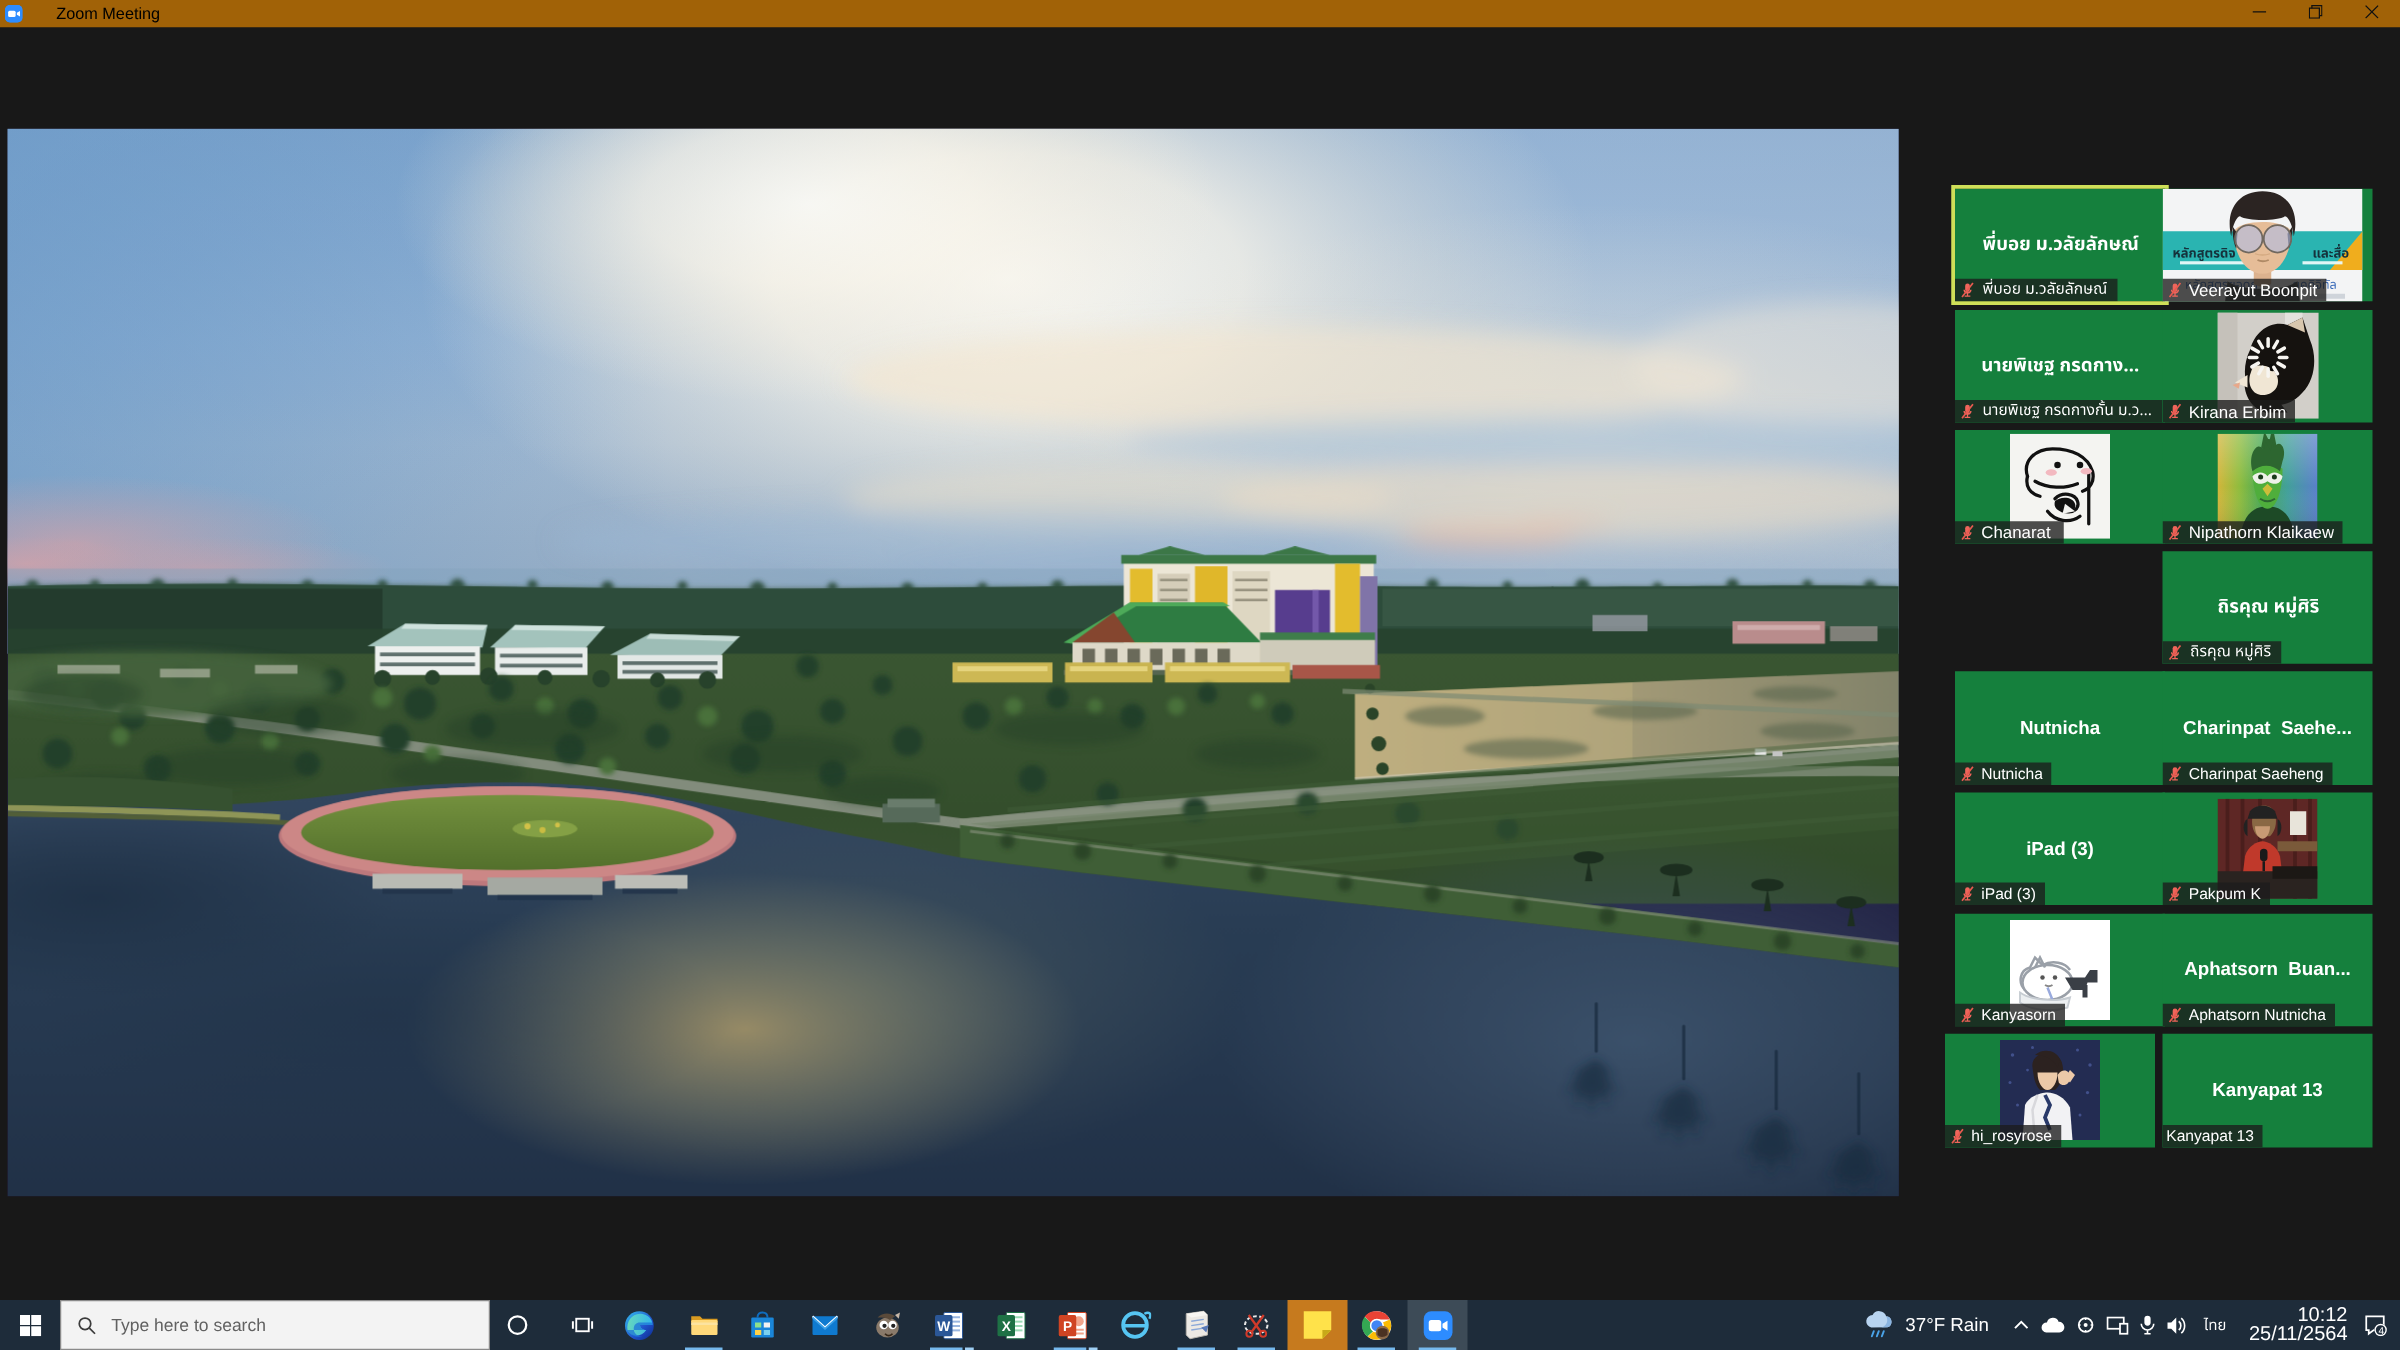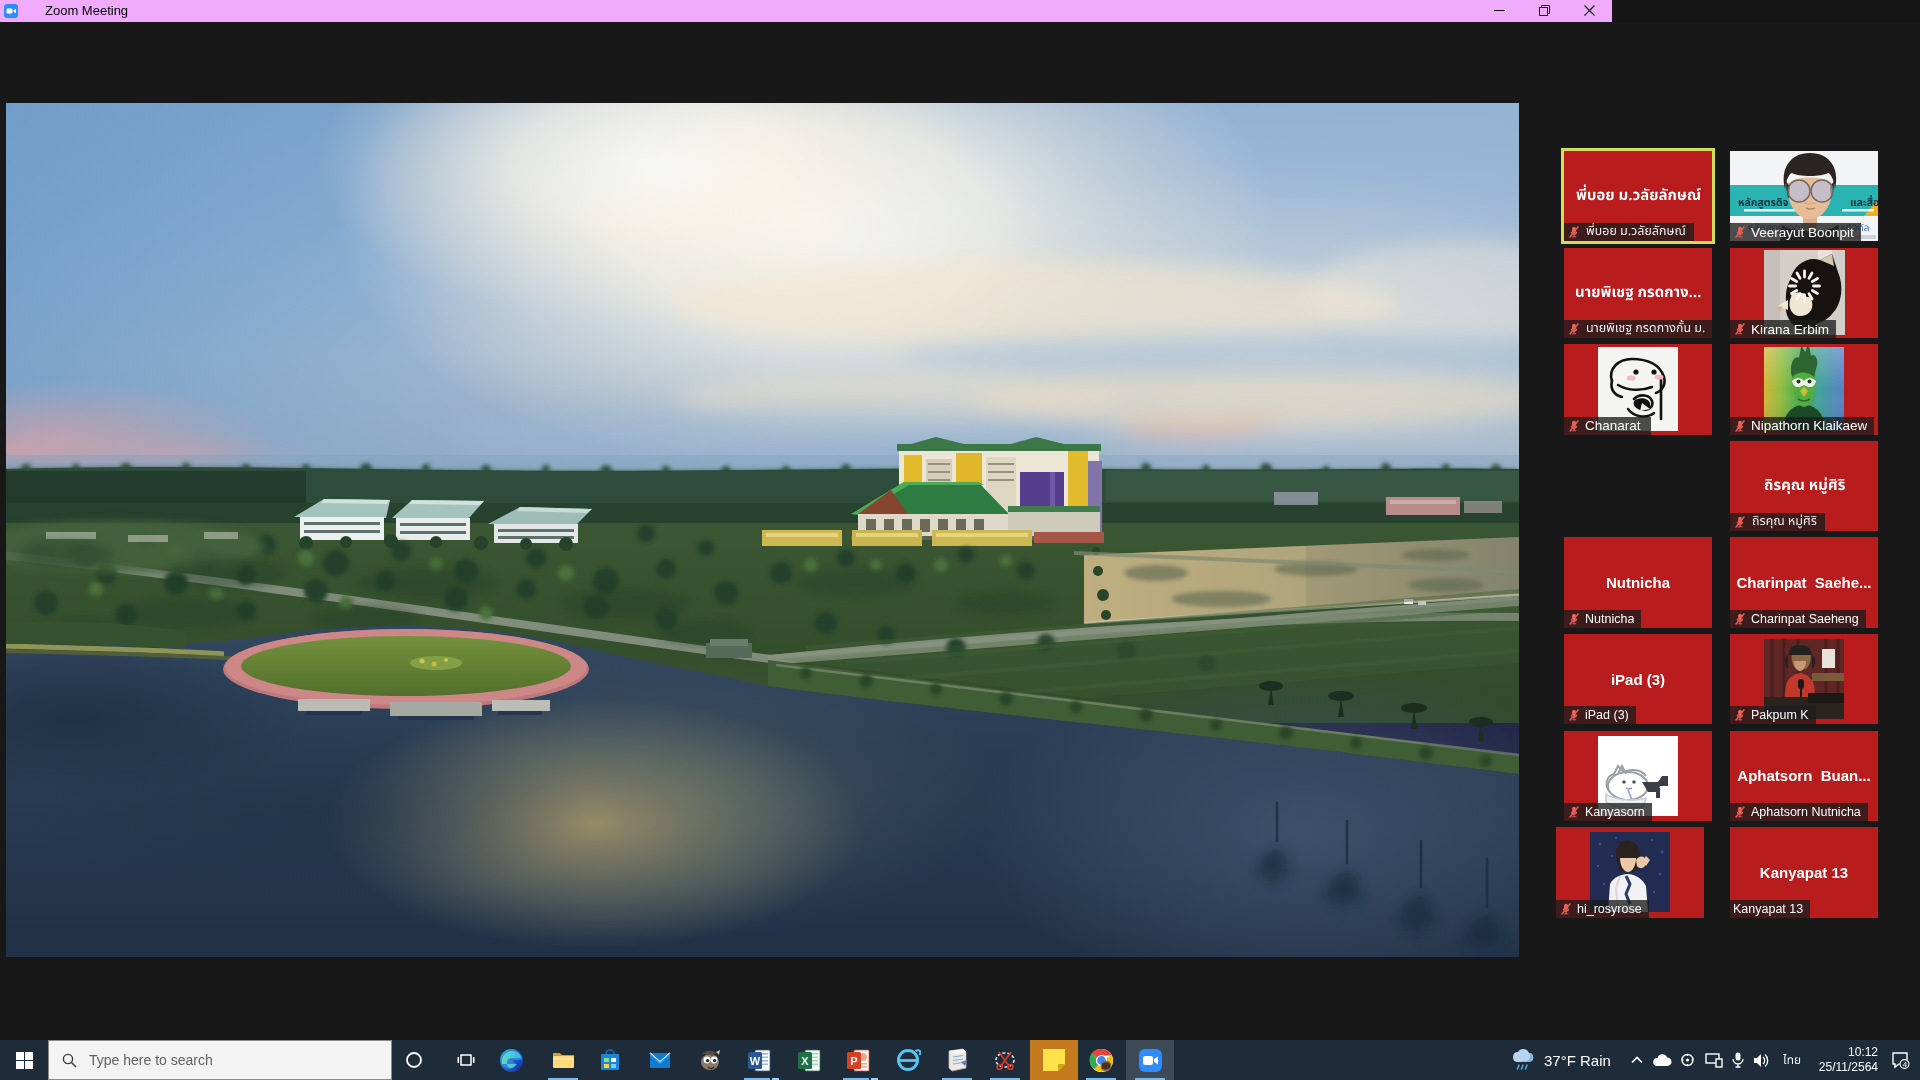--- a/index.html
+++ b/index.html
@@ -1,43 +1,43 @@
 <!DOCTYPE html>
 <html><head><meta charset="utf-8"><style>
 *{margin:0;padding:0;box-sizing:border-box}
 html,body{width:1920px;height:1080px;overflow:hidden;background:#161616;font-family:"Liberation Sans",sans-serif}
-#titlebar{position:absolute;left:0;top:0;width:1612px;height:22px;background:#f0abfc}
+#titlebar{position:absolute;left:0;top:0;width:1920px;height:22px;background:#a16207}
 #titlebar .t{position:absolute;left:45px;top:3px;font-size:13px;color:#000}
 #zicon{position:absolute;left:4px;top:4px;width:14px;height:14px;border-radius:4px;background:#2d8cff}
 #winbtn{position:absolute;right:0;top:0;height:22px;display:flex;align-items:center}
 #winbtn span{width:45px;text-align:center;color:#111;font-size:11px}
 #app{position:absolute;left:0;top:22px;width:1920px;height:1018px;background:#181818}
 #video{position:absolute;left:6px;top:81px;width:1513px;height:854px;background:#224}
-.tile{position:absolute;width:148px;height:90.6px;background:#b91c1c;overflow:hidden}
+.tile{position:absolute;width:168px;height:90.6px;background:#15803d;overflow:hidden}
 .tile.act{outline:3px solid #cfdf58;outline-offset:0px}
 .ctr{position:absolute;inset:0;display:flex;align-items:center;justify-content:center}
 .cn{color:#fff;font-weight:bold;font-size:15px;white-space:nowrap}
 .imgw{position:absolute;inset:0;display:flex;align-items:center;justify-content:center}
 .fill{position:absolute;inset:0}
 .lbl{position:absolute;left:0;bottom:0;max-width:100%;display:flex;align-items:center;gap:4px;background:rgba(28,28,28,0.78);padding:2px 7px 2px 3px;height:18px}
 .lbl .lt{color:#fff;font-size:12.5px;white-space:nowrap;overflow:hidden}
 .lbl .big{font-size:13.5px}
 .lbl svg.mic{flex:0 0 auto}
 .lbl svg{display:block}
 .ctr svg{display:block}
 #taskbar{position:absolute;left:0;top:1040px;width:1920px;height:40px;background:#1e2c3a}
 .tbi{position:absolute;top:0;width:48px;height:40px;display:flex;align-items:center;justify-content:center}
 .ul{position:absolute;bottom:0;left:9px;right:9px;height:2.5px;background:#76b9ed}
 .ulm{position:absolute;bottom:0;right:4px;width:7px;height:2.5px;background:#9fd0f5}
 #search{position:absolute;left:48px;top:0;width:344px;height:40px;background:#f3f3f3;border:1px solid #8a8a8a;display:flex;align-items:center}
 #search .mg{margin-left:13px}
 #search .st{color:#616161;font-size:14px;margin-left:12px}
 #tray{position:absolute;right:0;top:0;height:40px;display:flex;align-items:center;color:#fff}
 .trayi{display:flex;align-items:center;justify-content:center}
-#clock{text-align:right;font-size:12px;line-height:15px;margin-left:10px}
+#clock{text-align:right;font-size:16px;line-height:15px;margin-left:10px}
 #weather{display:flex;align-items:center;font-size:15px;gap:7px;margin-right:14px}
 </style></head>
 <body>
 <div id="titlebar">
  <div id="zicon"><svg width="14" height="14" viewBox="0 0 14 14">
         <rect width="14" height="14" rx="4" fill="#2d8cff"></rect>
         <rect x="2.5" y="4.5" width="6" height="5" rx="1.2" fill="#fff"></rect>
         <path d="M9.5,6.2 L12,4.8 V9.2 L9.5,7.8 Z" fill="#fff"></path>
       </svg></div>
  <div class="t">Zoom Meeting</div>

